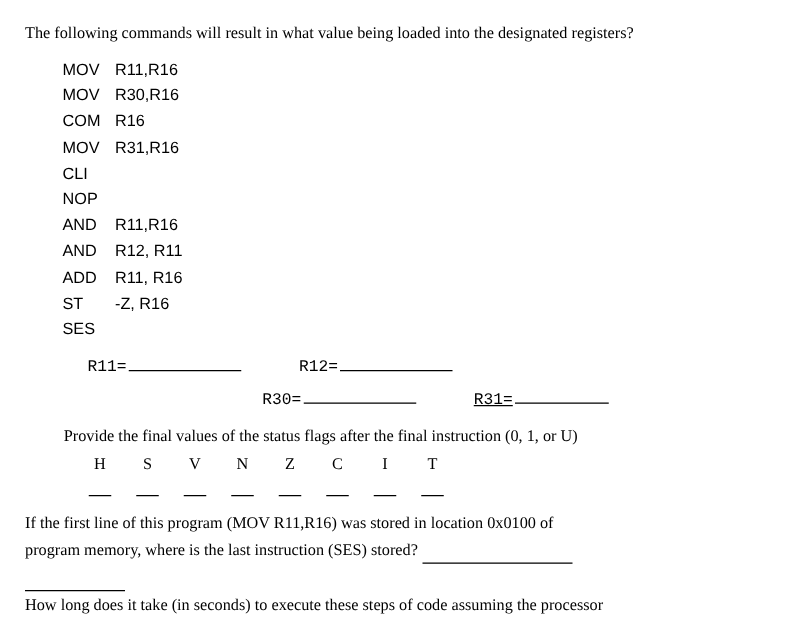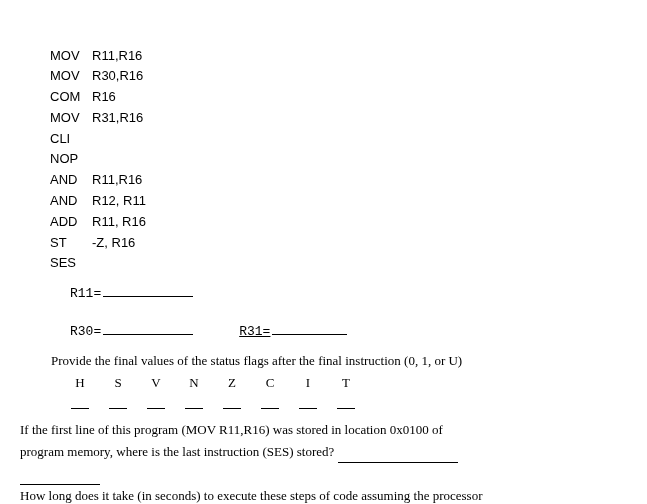--- a/index.html
+++ b/index.html
@@ -96,21 +96,21 @@
       min-width: 80px;
       height: 14px;
       vertical-align: bottom;
     }
     .bold { font-weight: bold; }
   </style>
 </head>
 <body>
 
 <div class="question-text">
-  <br>
+  <span>The following commands will result in what value being loaded into the designated registers?</span><br>
 </div>
 
 <div class="code-block">
   <div class="code-line">
     <span class="mnemonic">MOV</span>
     <span>R11,R16</span>
   </div>
   <div class="code-line">
     <span class="mnemonic">MOV</span>
     <span>R30,R16</span>
@@ -152,22 +152,26 @@
     <span></span>
   </div>
 </div>
 
 <div class="registers-section">
   <div class="reg-row">
     <div class="reg-item">
       <span>R11=</span>
         <span class="underline-field"></span>
     </div>
-  </div>
-  <div class="reg-row" style="margin-top:14px;">
+    <div class="reg-item" style="margin-left:20px;">
+      <span>R12=</span>
+        <span class="underline-field"></span>
+    </div>
+  </div>
+  <div class="reg-row" style="margin-top:2px;justify-content:center;">
     <div class="reg-item">
       <span>R30=</span>
         <span class="underline-field"></span>
     </div>
     <div class="reg-item" style="margin-left:20px;text-decoration:underline;">
       <span>R31=</span>
         <span class="underline-field-short"></span>
     </div>
   </div>
 </div>

